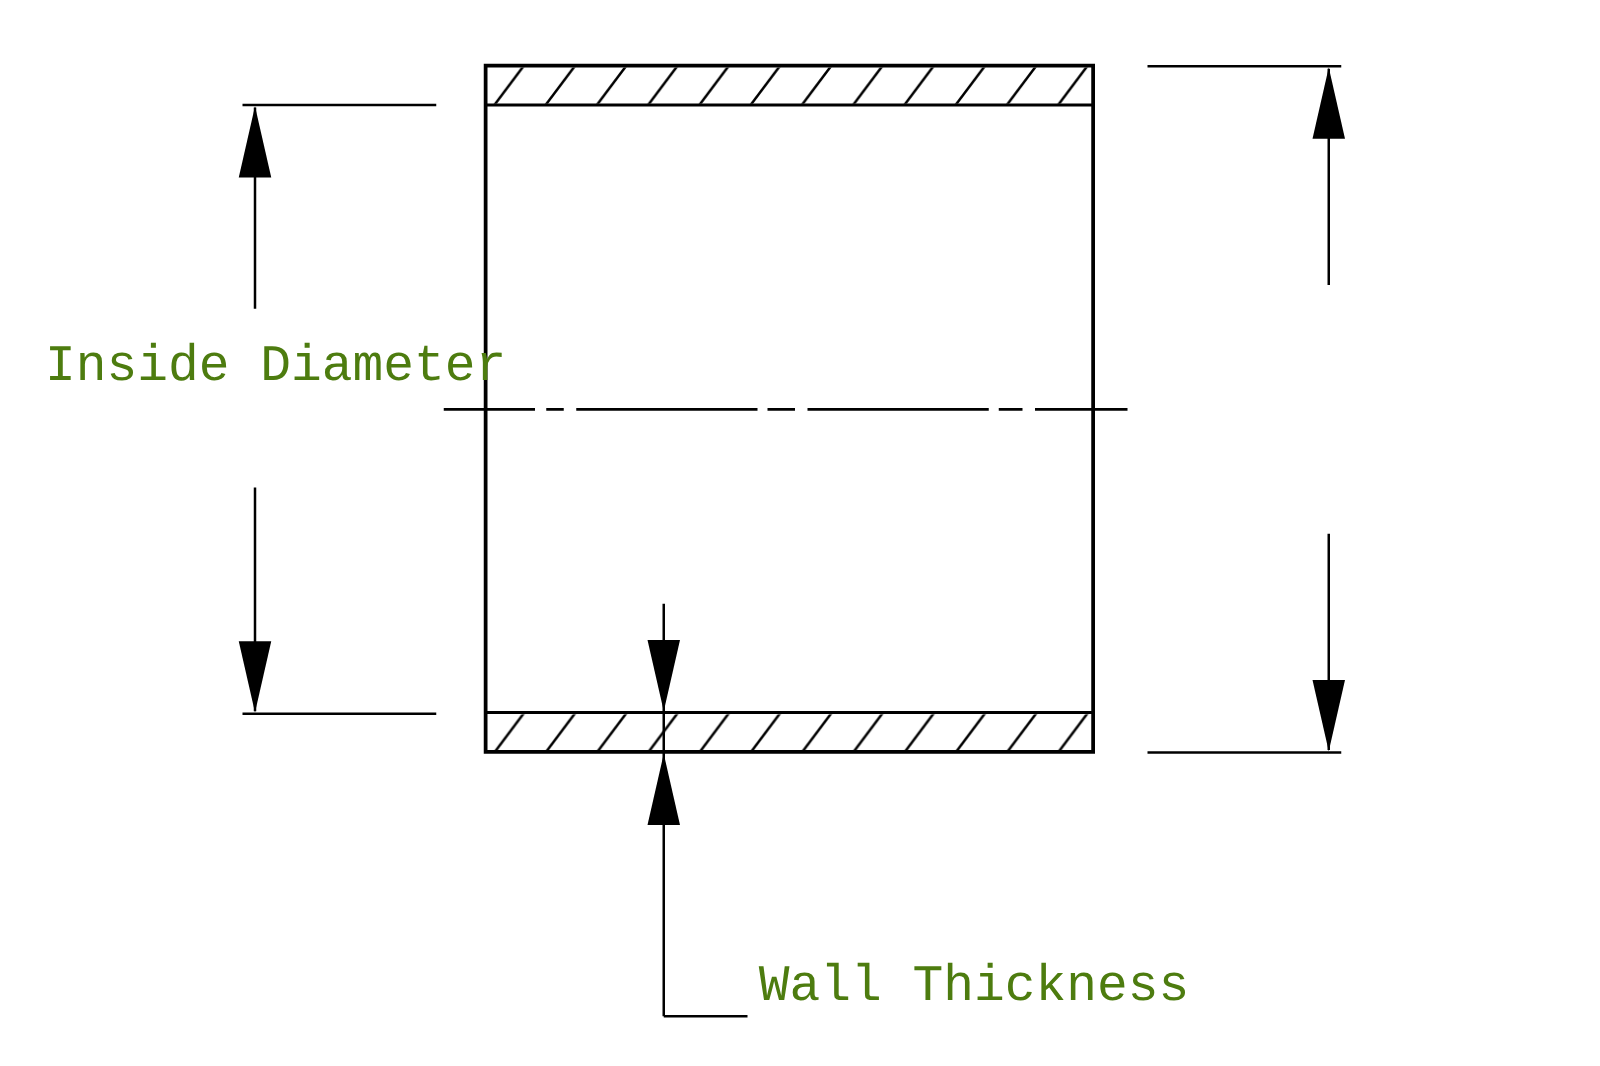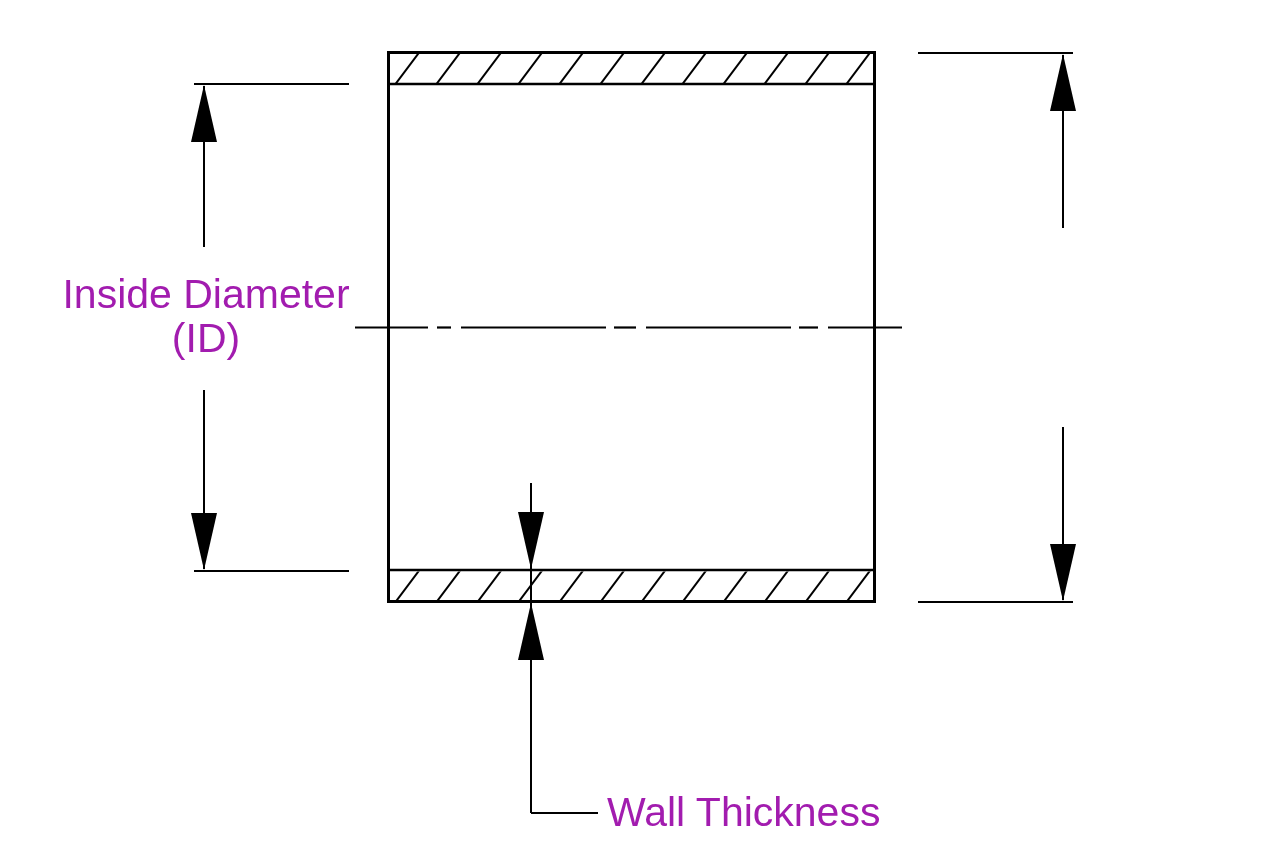--- a/index.html
+++ b/index.html
@@ -15,30 +15,30 @@
     overflow: hidden;
     font-family: "Liberation Sans", sans-serif;
   }
   .stage svg {
     position: absolute;
     left: 0;
     top: 0;
   }
   .label {
     position: absolute;
-    color: #a21caf;
-    font-family: Liberation Sans, sans-serif;
+    color: #4d7c0f;
+    font-family: Liberation Mono, monospace;
     font-size: 41px;
     line-height: 44px;
     text-align: center;
     white-space: nowrap;
   }
   .label.id-label   { left: 36px;  top: 272px; width: 340px; }
   .label.od-label   { left: 875px; top: 274px; width: 360px; }
-  .label.wt-label   { left: 607px; top: 790px; text-align: center; }
+  .label.wt-label   { left: 607px; top: 768px; text-align: center; }
 </style>
 </head>
 <body>
 
 <div class="stage">
 
   <svg width="1280" height="853" viewBox="0 0 1280 853">
     <defs>
       <pattern id="hatchTop" patternUnits="userSpaceOnUse" x="388" y="52" width="41" height="32">
         <line x1="6" y1="34" x2="33" y2="-2" stroke="#000000" stroke-width="2"></line>
@@ -87,21 +87,20 @@
     <g stroke="#000000">
       <line x1="531" y1="483" x2="531" y2="813" stroke-width="2"></line>
       <line x1="531" y1="813" x2="598" y2="813" stroke-width="2"></line>
       <path d="M531 569 L518 512 L544 512 Z" fill="#000000" stroke="none"></path>
       <path d="M531 603 L518 660 L544 660 Z" fill="#000000" stroke="none"></path>
     </g>
   </svg>
 
   <div class="label id-label">
     <div>Inside Diameter</div>
-    <div>(ID)</div>
   </div>
 
   <div class="label od-label">
   </div>
 
   <div class="label wt-label">
     <span>Wall Thickness</span>
   </div>
 
 </div>

